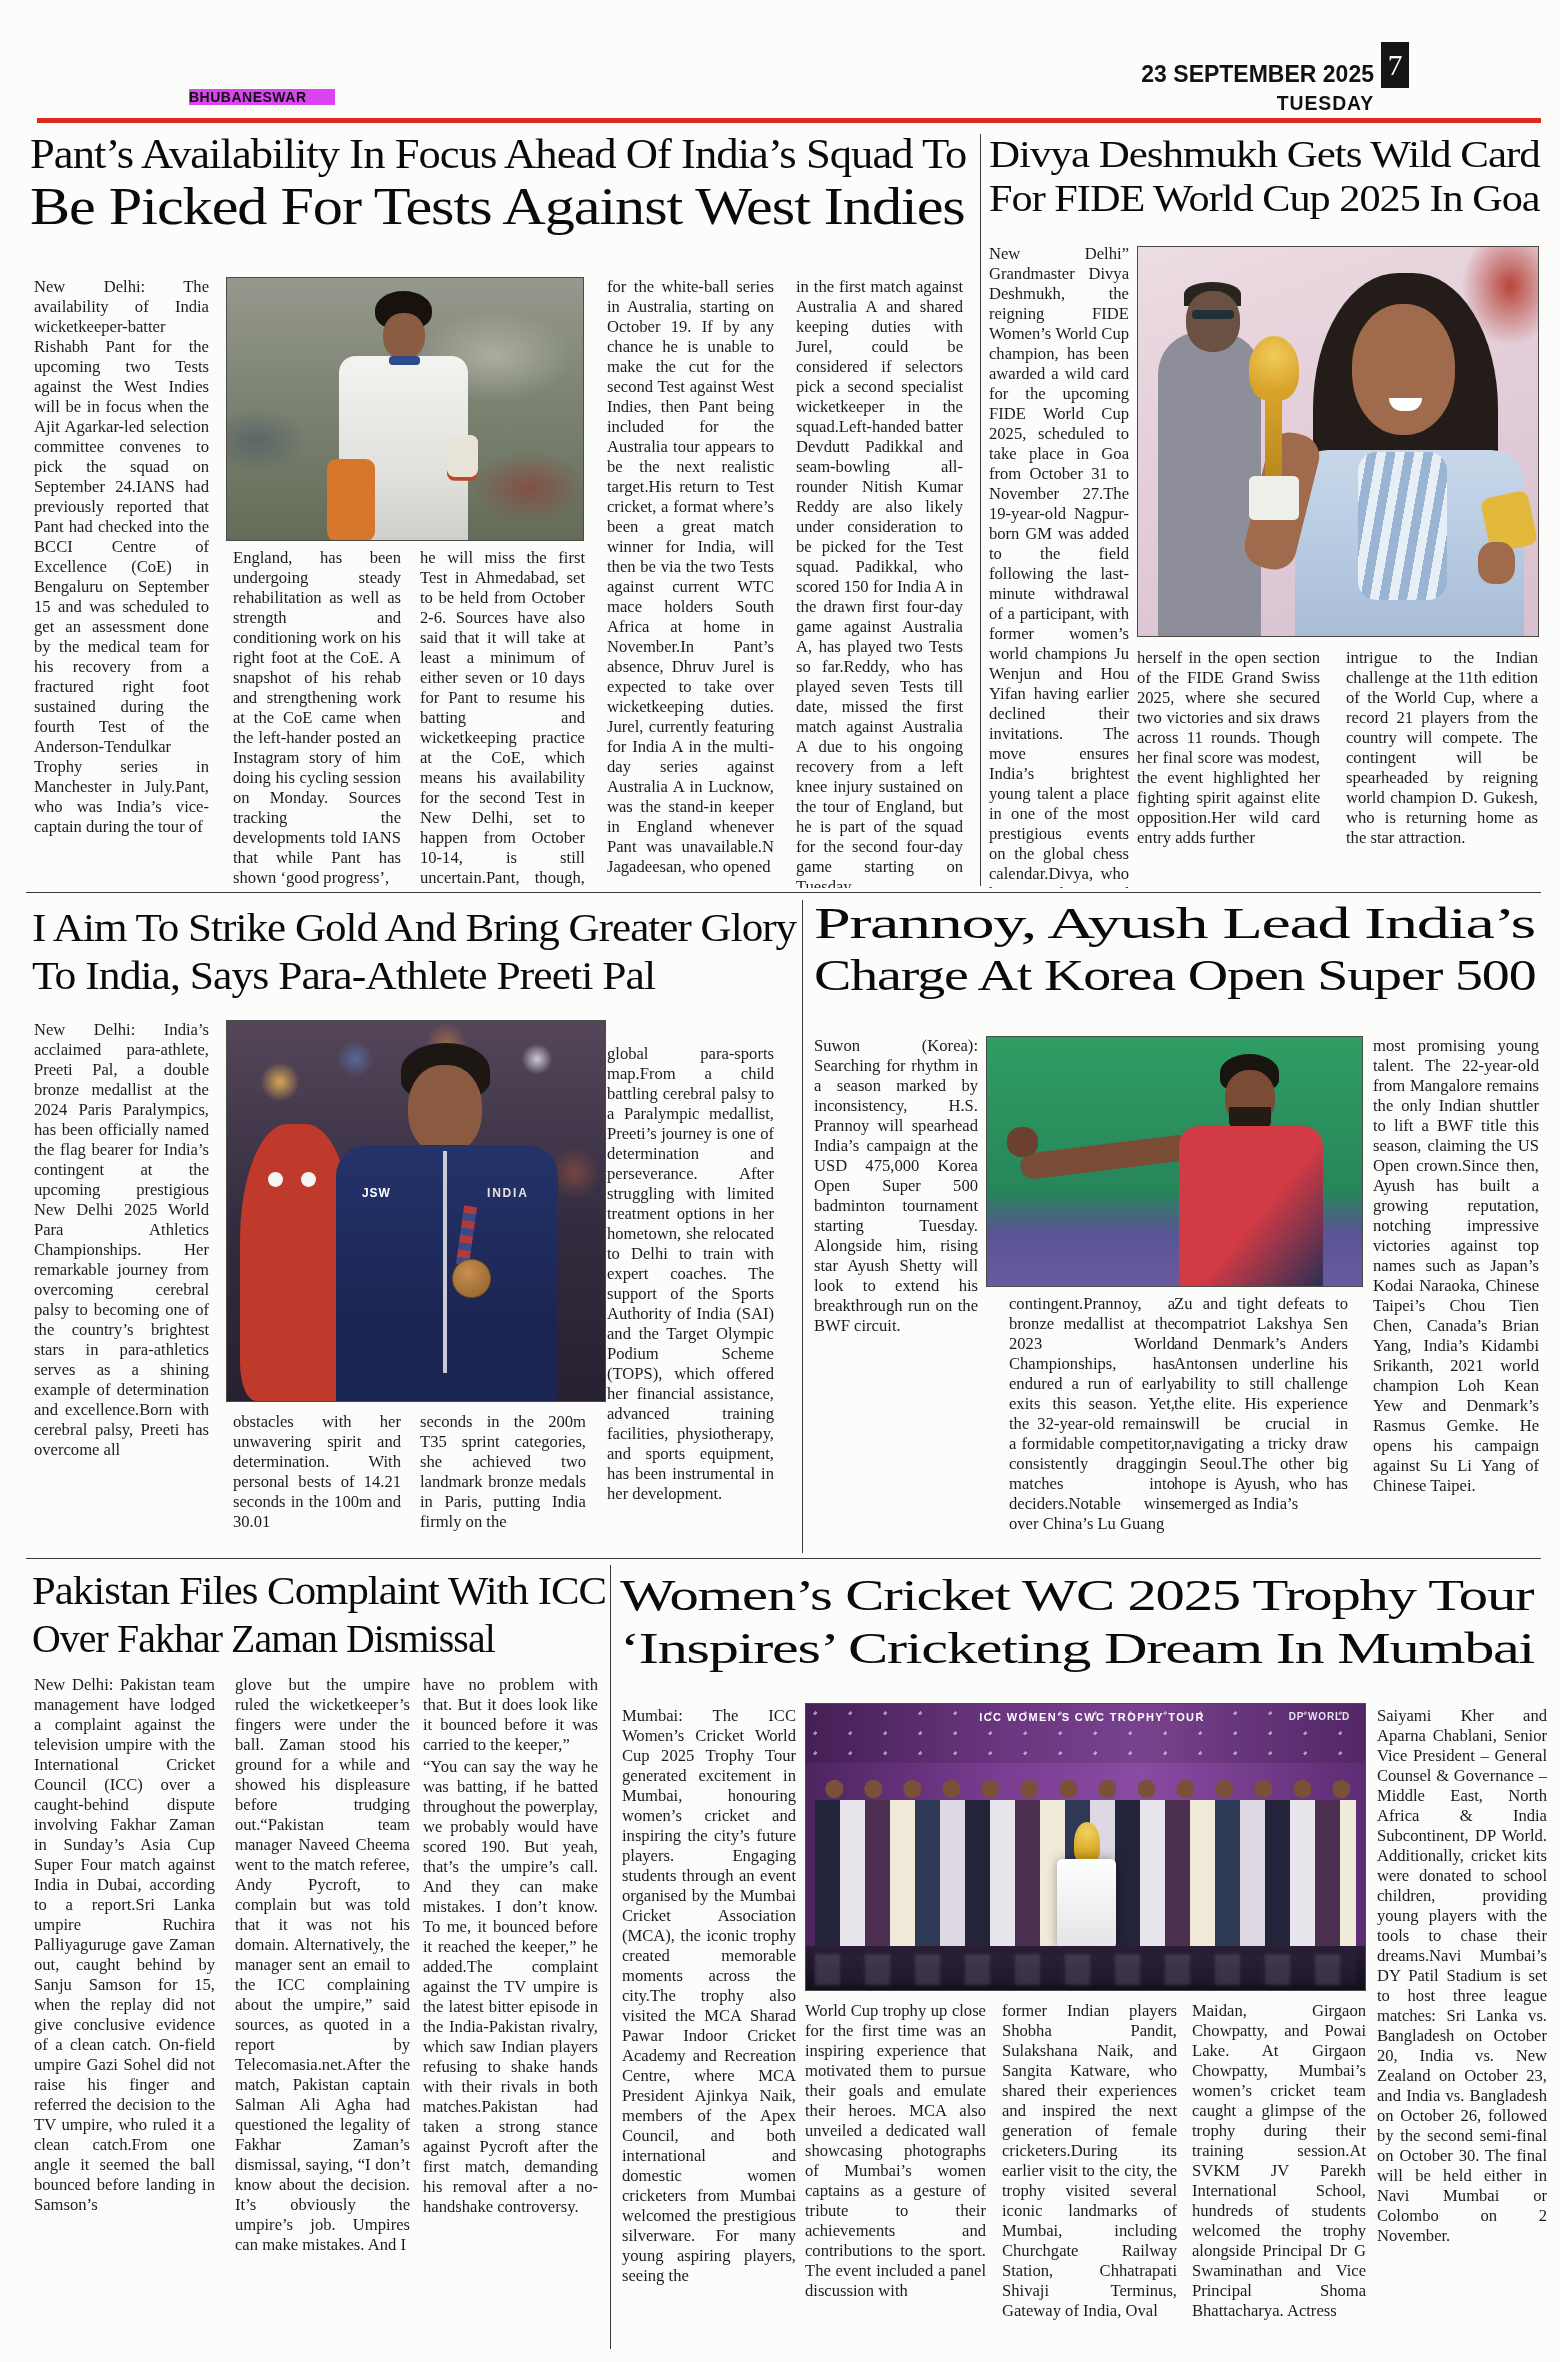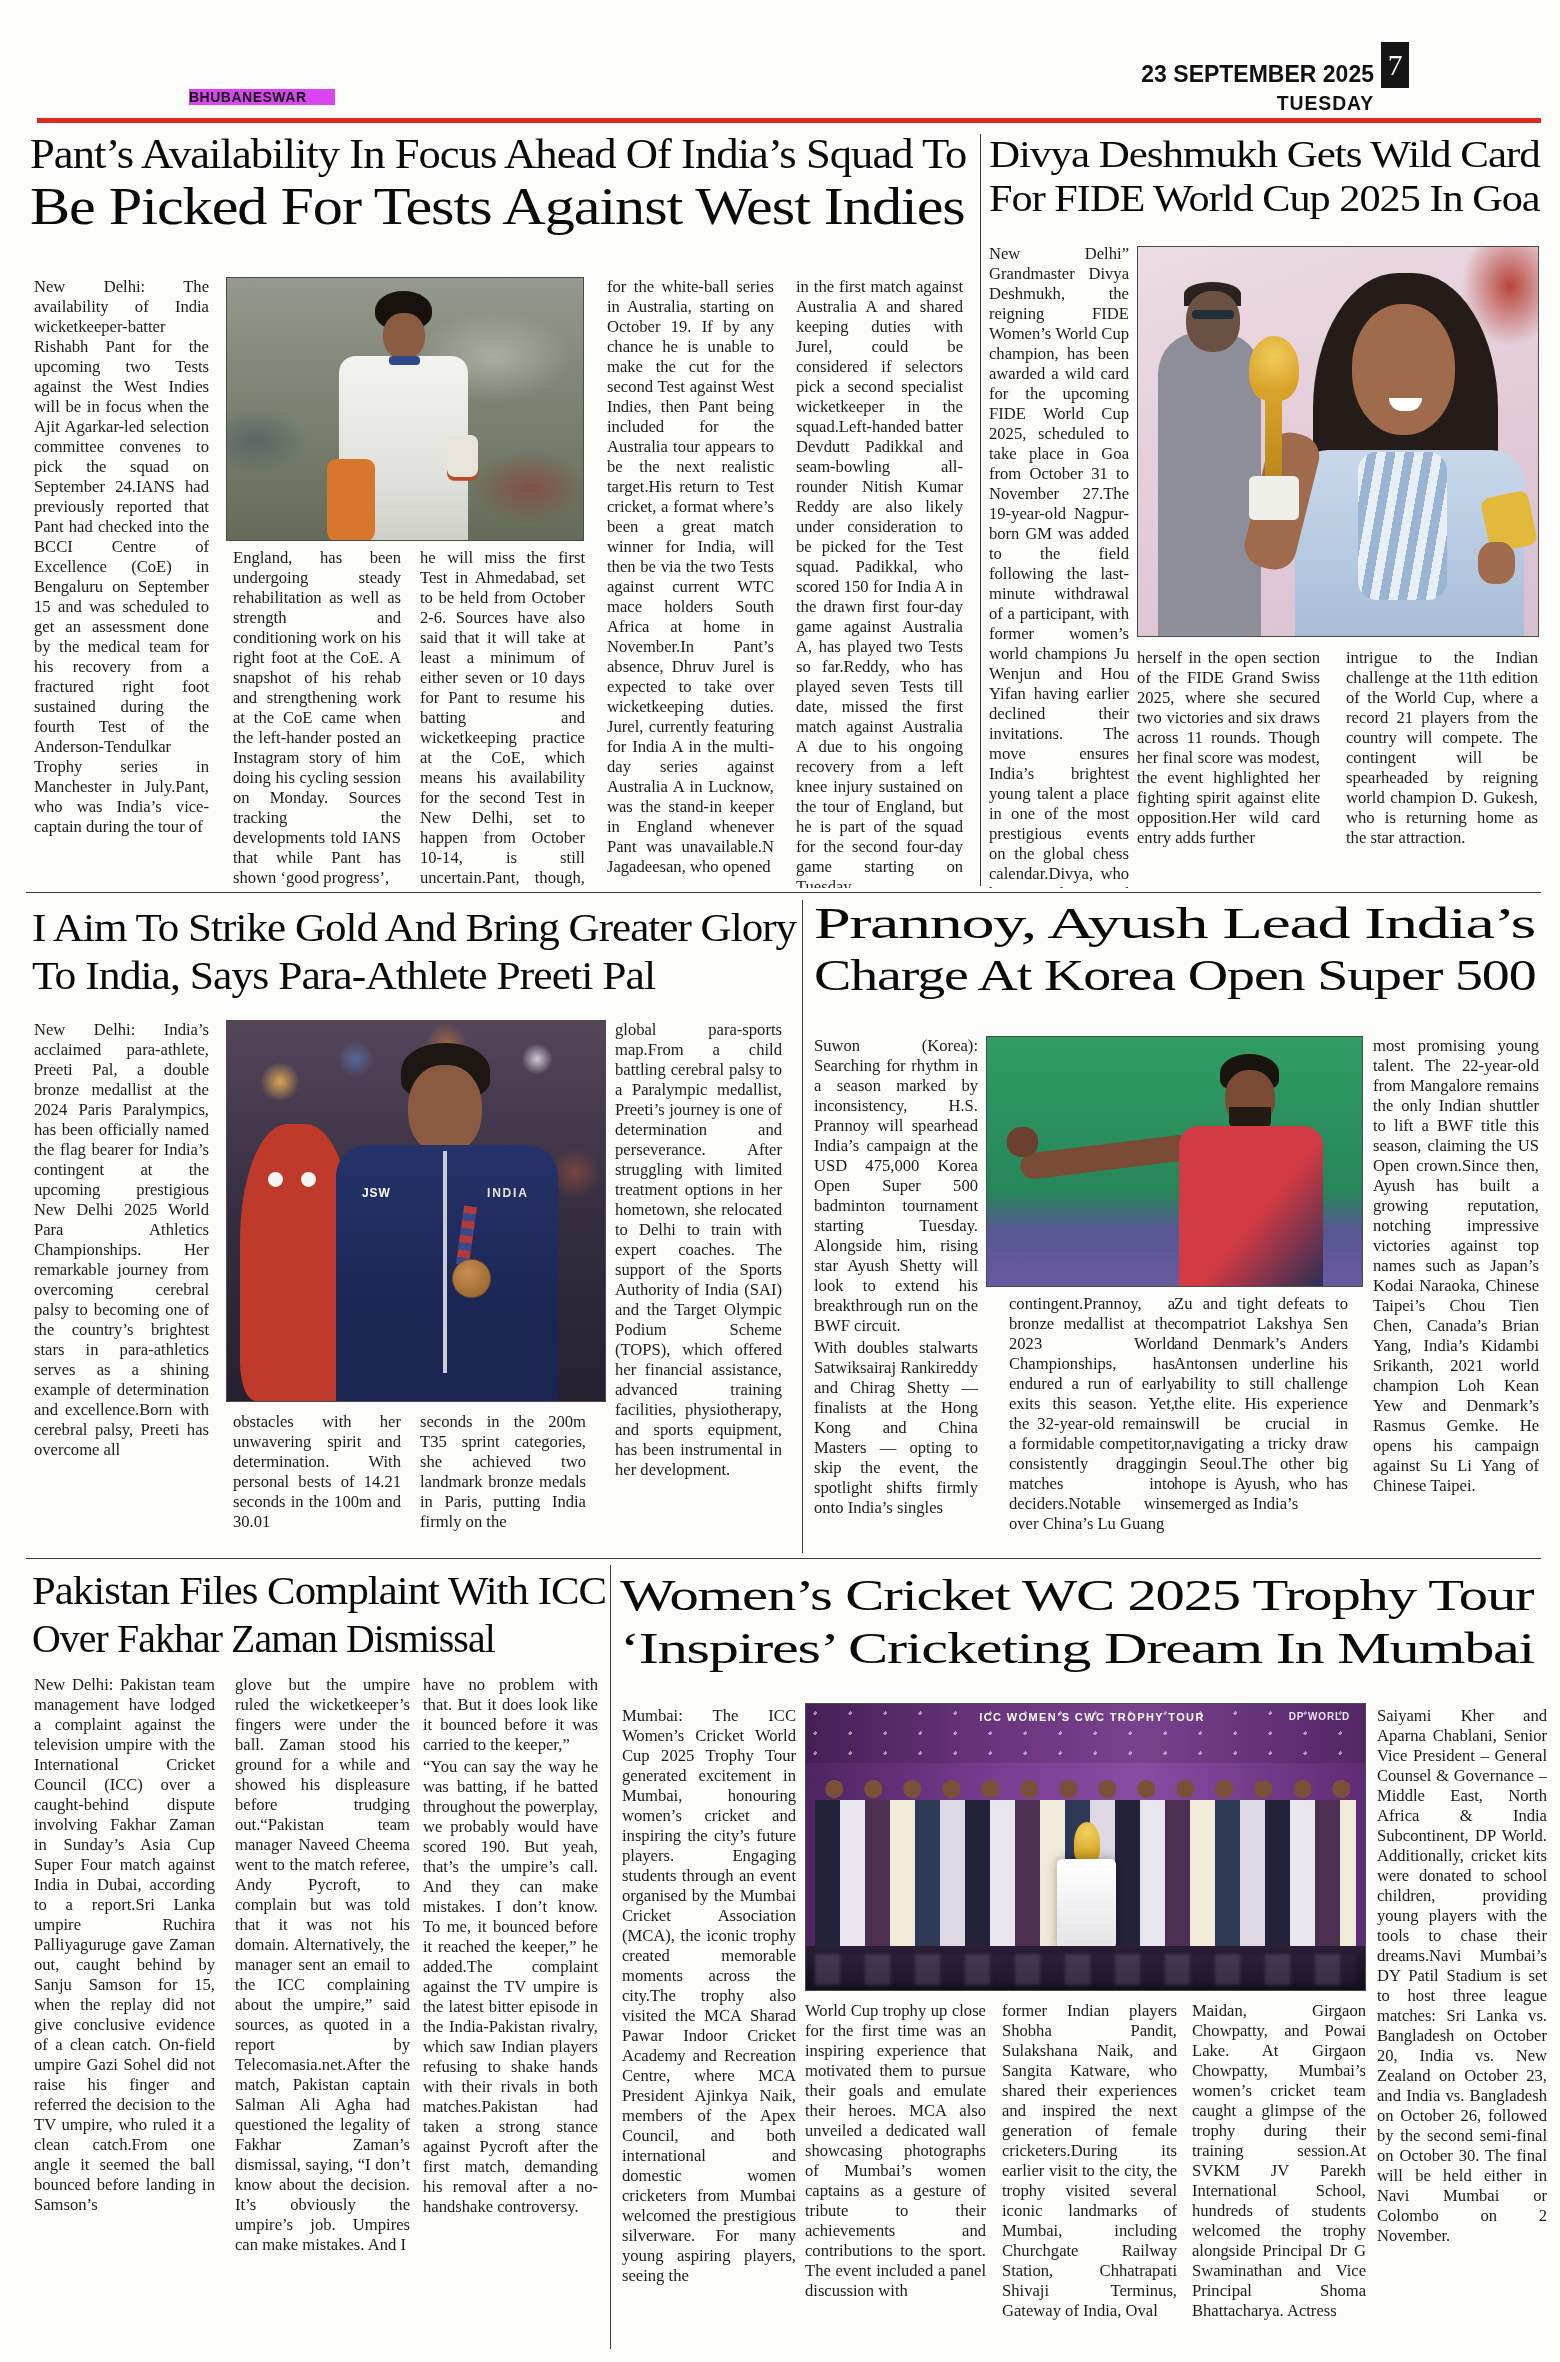--- a/index.html
+++ b/index.html
@@ -179,39 +179,38 @@
     </div>
     <div class="col" style="left:34px;top:1020px;width:175px;height:532px;">
         <p>New Delhi: India’s acclaimed para-athlete, Preeti Pal, a double bronze medallist at the 2024 Paris Paralympics, has been officially named the flag bearer for India’s contingent at the upcoming prestigious New Delhi 2025 World Para Athletics Championships. Her remarkable journey from overcoming cerebral palsy to becoming one of the country’s brightest stars in para-athletics serves as a shining example of determination and excellence.Born with cerebral palsy, Preeti has overcome all</p>
       </div>
     <div class="col" style="left:233px;top:1412px;width:168px;height:138px;">
         <p>obstacles with her unwavering spirit and determination. With personal bests of 14.21 seconds in the 100m and 30.01</p>
       </div>
     <div class="col" style="left:420px;top:1412px;width:166px;height:138px;">
         <p>seconds in the 200m T35 sprint categories, she achieved two landmark bronze medals in Paris, putting India firmly on the</p>
       </div>
-    <div class="col" style="left:607px;top:1020px;width:167px;height:532px;padding-left:8px;">
+    <div class="col" style="left:607px;top:1044px;width:167px;height:532px;">
         <p>global para-sports map.From a child battling cerebral palsy to a Paralympic medallist, Preeti’s journey is one of determination and perseverance. After struggling with limited treatment options in her hometown, she relocated to Delhi to train with expert coaches. The support of the Sports Authority of India (SAI) and the Target Olympic Podium Scheme (TOPS), which offered her financial assistance, advanced training facilities, physiotherapy, and sports equipment, has been instrumental in her development.</p>
       </div>
   </div>
 
   <div>
     <div class="hl" style="left: 814px; top: 898px; font-size: 44px; transform: scaleX(1.5029);">Prannoy, Ayush Lead India’s</div>
     <div class="hl" style="left: 814px; top: 950px; font-size: 44px; transform: scaleX(1.2718);">Charge At Korea Open Super 500</div>
     <div class="photo ph-prannoy" style="left:986px;top:1036px;width:377px;height:251px;">
       <div class="hn-arm"></div>
       <div class="hn-fist"></div>
       <div class="hn-hair"></div>
       <div class="hn-face"></div>
       <div class="hn-beard"></div>
       <div class="hn-body"></div>
     </div>
     <div class="col" style="left:814px;top:1036px;width:164px;height:519px;">
         <p>Suwon (Korea): Searching for rhythm in a season marked by inconsistency, H.S. Prannoy will spearhead India’s campaign at the USD 475,000 Korea Open Super 500 badminton tournament starting Tuesday. Alongside him, rising star Ayush Shetty will look to extend his breakthrough run on the BWF circuit.</p>
-        <p>With doubles stalwarts Satwiksairaj Rankireddy and Chirag Shetty — finalists at the Hong Kong and China Masters — opting to skip the event, the spotlight shifts firmly onto India’s singles</p>
       </div>
     <div class="col" style="left:993px;top:1294px;width:166px;height:260px;margin-left:16px;">
         <p>contingent.Prannoy, a bronze medallist at the 2023 World Championships, has endured a run of early exits this season. Yet, the 32-year-old remains a formidable competitor, consistently dragging matches into deciders.Notable wins over China’s Lu Guang</p>
       </div>
     <div class="col" style="left:1174px;top:1294px;width:174px;height:260px;">
         <p>Zu and tight defeats to compatriot Lakshya Sen and Denmark’s Anders Antonsen underline his ability to still challenge the elite. His experience will be crucial in navigating a tricky draw in Seoul.The other big hope is Ayush, who has emerged as India’s</p>
       </div>
     <div class="col" style="left:1373px;top:1036px;width:166px;height:519px;">
         <p>most promising young talent. The 22-year-old from Mangalore remains the only Indian shuttler to lift a BWF title this season, claiming the US Open crown.Since then, Ayush has built a growing reputation, notching impressive victories against top names such as Japan’s Kodai Naraoka, Chinese Taipei’s Chou Tien Chen, Canada’s Brian Yang, India’s Kidambi Srikanth, 2021 world champion Loh Kean Yew and Denmark’s Rasmus Gemke. He opens his campaign against Su Li Yang of Chinese Taipei.</p>
       </div>

